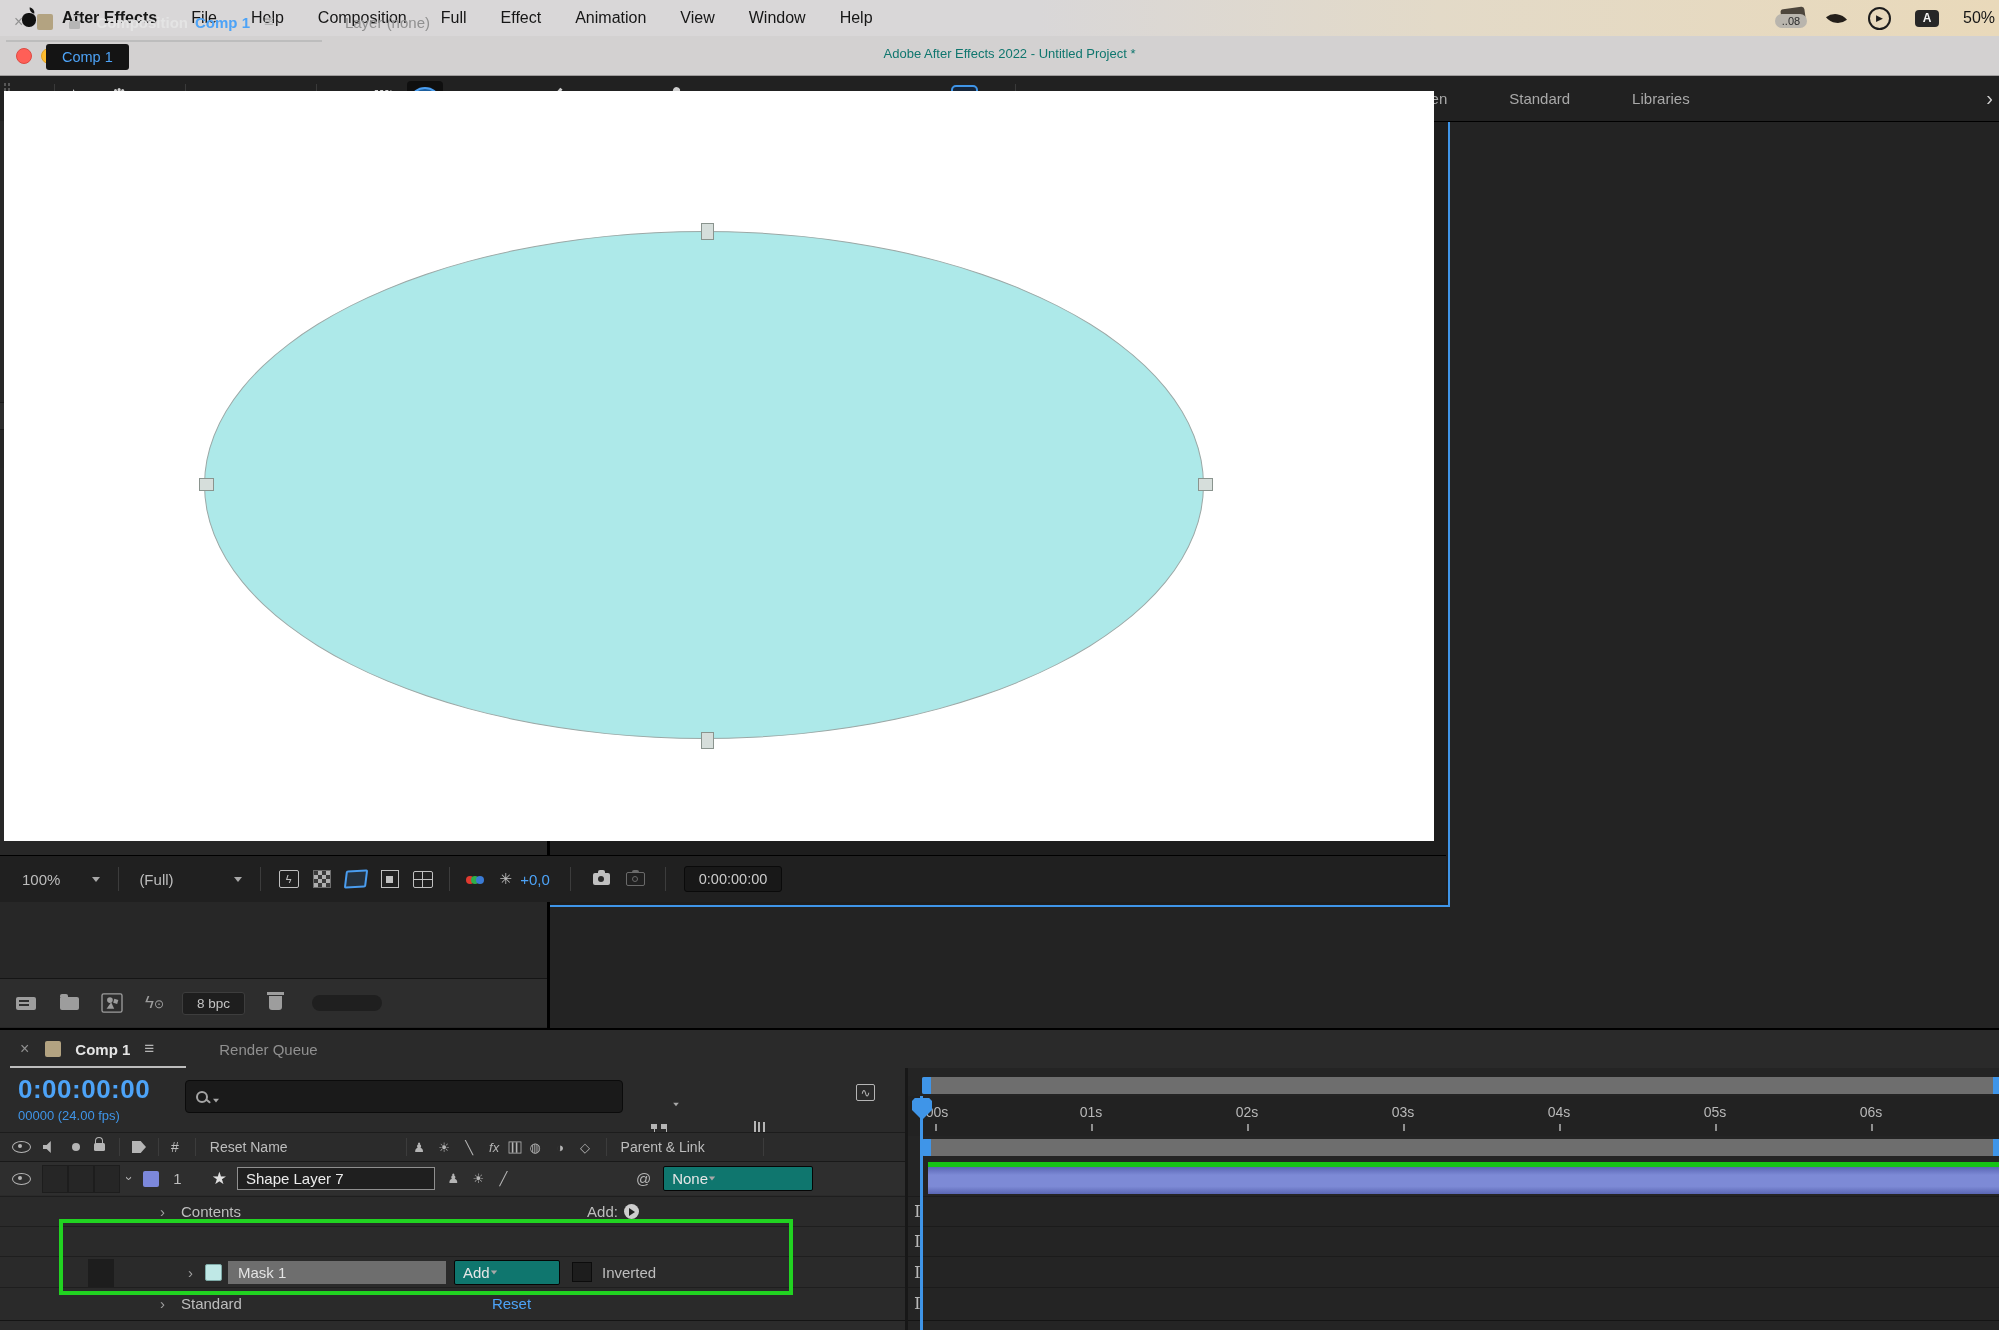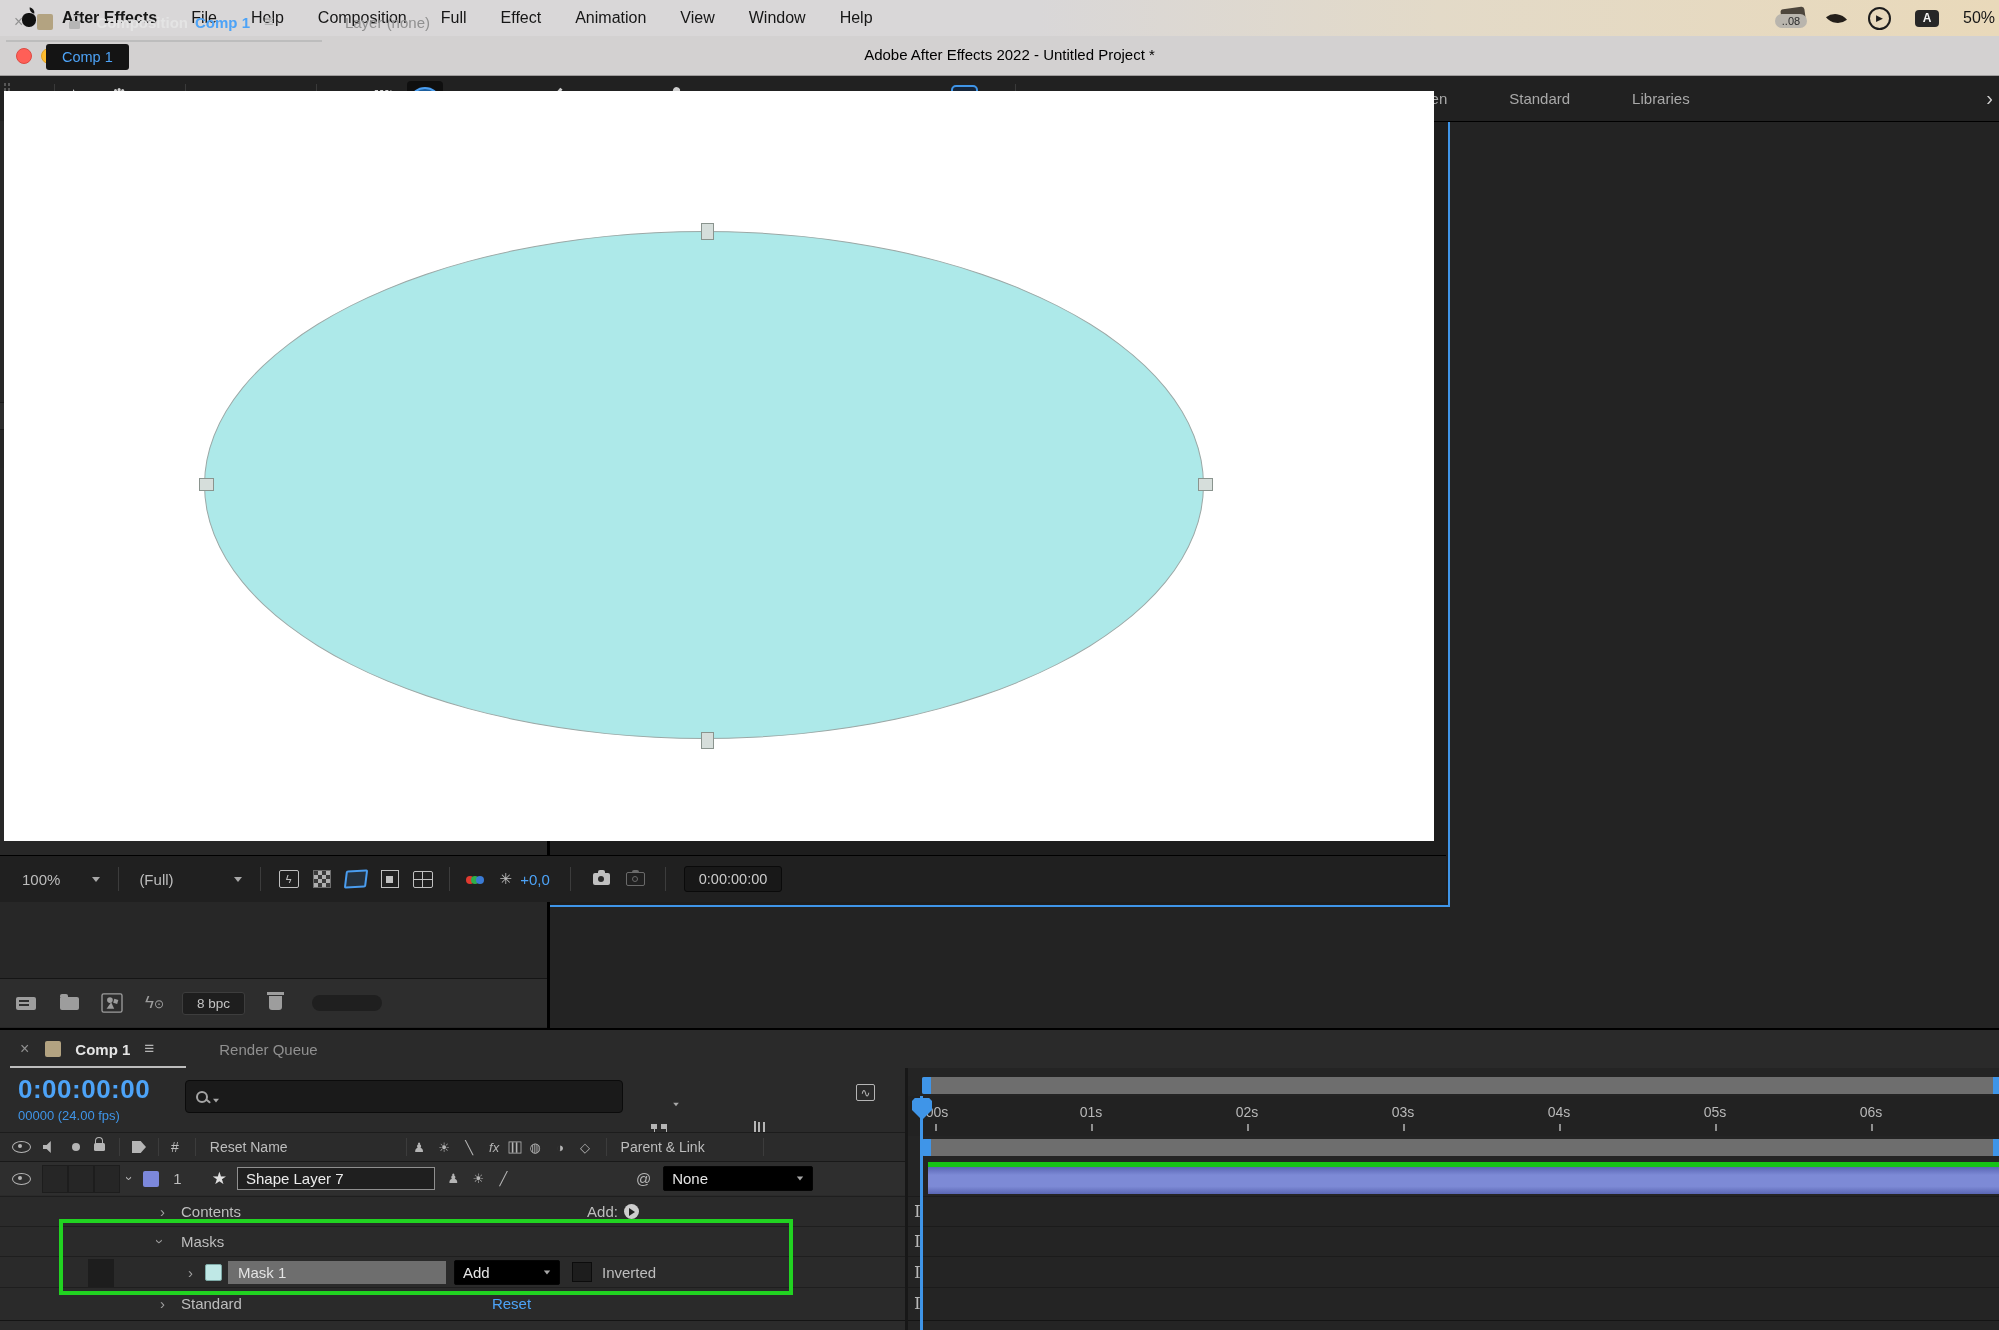--- a/index.html
+++ b/index.html
@@ -26,21 +26,21 @@
   .shotbadge{position:relative;width:30px;height:20px;}
   .shotbadge .wedge{position:absolute;right:0;top:0;width:24px;height:13px;background:#4d463c;border-radius:3px;transform:rotate(-8deg);}
   .shotbadge .pillb{position:absolute;left:0;bottom:0;min-width:26px;height:14px;background:#b9b5ad;border-radius:8px;
       font-size:11px;color:#2b2b2b;display:flex;align-items:center;justify-content:center;padding:0 3px;}
   .feather{width:15px;height:15px;background:#241f1a;border-radius:0 100% 0 100%;transform:rotate(-38deg);}
   .playcirc{width:19px;height:19px;border:2px solid #1c1c1c;border-radius:50%;display:flex;align-items:center;justify-content:center;color:#1c1c1c;font-size:9px;}
   .abox{width:24px;height:17px;background:#272727;border-radius:4px;color:#f2f2f2;font-size:12px;font-weight:bold;display:flex;align-items:center;justify-content:center;}
   
   #titlebar{left:0;top:36px;width:1999px;height:39px;background:#d3d1d1;border-bottom:1px solid #9f9d9d;}
   .tl{width:14px;height:14px;border-radius:50%;position:absolute;top:12px;}
-  #titlebar .title{position:absolute;left:0;right:0;top:10px;text-align:center;font-size:15px;color:#000000;padding-left:20px;}
+  #titlebar .title{position:absolute;left:0;right:0;top:10px;text-align:center;font-size:13px;color:#0f766e;padding-left:20px;}
   
   #toolbar{left:0;top:76px;width:1999px;height:45px;background:#212121;border-bottom:1px solid #000;display:flex;align-items:center;}
   .grip{width:7px;height:34px;margin-left:3px;background:radial-gradient(#565656 1px,transparent 1.2px);background-size:4px 5px;}
   .tool{width:42px;height:38px;display:flex;align-items:center;justify-content:center;color:#cfcfcf;}
   .tool.dim{color:#6a6a6a;}
   .tsep{width:1px;height:30px;background:#3a3a3a;margin:0 2px;}
   .cursorarrow{width:13px;height:19px;background:#cfcfcf;clip-path:polygon(12% 0,12% 100%,36% 76%,52% 100%,68% 92%,52% 68%,82% 66%);}
   .hand{position:relative;width:14px;height:13px;background:#cfcfcf;border-radius:4px 4px 6px 6px;margin-top:5px;}
   .hand::before{content:"";position:absolute;top:-6px;left:1px;width:2.6px;height:8px;border-radius:2px;background:#cfcfcf;
      box-shadow:3.6px -1px 0 #cfcfcf,7.2px 0 0 #cfcfcf;}
@@ -126,21 +126,21 @@
   .swg{color:#b5b5b5;font-size:13px;width:25px;text-align:center;}
   .filmicn{width:14px;height:13px;border:1.5px solid #b5b5b5;position:relative;}
   .filmicn::after{content:"";position:absolute;left:3px;top:0;width:2px;height:100%;background:#b5b5b5;box-shadow:5px 0 0 #b5b5b5;}
   .blur3{position:relative;width:9px;height:9px;border-radius:50%;background:#a8a8a8;box-shadow:6px 2px 0 #8a8a8a,12px 4px 0 #6c6c6c;}
   .draft3d{position:relative;width:15px;height:8px;background:#a8a8a8;border-radius:8px 8px 0 0;}
   .draft3d::after{content:"";position:absolute;left:4px;top:8px;width:7px;height:5px;background:#7e7e7e;}
   .graphicn{width:17px;height:15px;border:1.5px solid #b5b5b5;border-radius:2px;display:flex;align-items:center;justify-content:center;color:#b5b5b5;font-size:12px;}
   .rowline{position:absolute;left:0;width:908px;height:1px;background:#1e1e1e;}
   .rowlineR{position:absolute;left:908px;width:1091px;height:1px;background:#1b1b1b;}
   .namebox{border:1px solid #8f8f8f;background:#1f1f1f;color:#ececec;font-size:15px;padding:2px 8px;}
-  .dropbox{background:#000000;border:1px solid #050505;border-radius:2px;color:#e6e6e6;font-size:15px;display:flex;align-items:center;justify-content:space-between;padding:3px 8px;box-sizing:border-box;}
+  .dropbox{background:#0f766e;border:1px solid #050505;border-radius:2px;color:#e6e6e6;font-size:15px;display:flex;align-items:center;justify-content:flex-start;padding:3px 8px;box-sizing:border-box;}
   .swatch{width:15px;height:15px;background:#bfe8e6;border:1px solid #7da9a6;border-radius:2px;}
   .graybar{position:absolute;left:922px;width:1077px;height:17px;background:#6e6e6e;border-radius:2px;}
   .graybar::before{content:"";position:absolute;left:0;top:0;width:9px;height:100%;background:#3f95e8;border-radius:2px 0 0 2px;}
   .graybar::after{content:"";position:absolute;right:0;top:0;width:6px;height:100%;background:#3f95e8;}
   .rlabel{position:absolute;width:44px;text-align:center;color:#b8b8b8;font-size:14px;}
   .rtick{position:absolute;width:1.5px;height:7px;background:#8f8f8f;}
   .ibeam{position:absolute;color:#b9b9b9;font-family:"DejaVu Serif",serif;font-size:17px;line-height:17px;}
   .addbtn{width:15px;height:15px;border-radius:50%;background:#cdcdcd;display:inline-flex;align-items:center;justify-content:center;}
   .addbtn i{width:0;height:0;border-top:4px solid transparent;border-bottom:4px solid transparent;border-left:6px solid #222;margin-left:2px;}
   #annotation{position:absolute;left:59px;top:189px;width:726px;height:68px;border:4px solid #21d321;z-index:40;}
@@ -452,24 +452,20 @@
     <div class="rowline" style="top:166px;"></div>
     <div class="ab r" style="left:0;top:167px;width:908px;height:29px;">
       <span class="chevr" style="margin-left:160px;">›</span>
       <div class="g fs15" style="margin-left:16px;">Contents</div>
       <div class="g fs15" style="margin-left:346px;">Add:</div>
       <span class="addbtn" style="margin-left:6px;">
           <i></i>
         </span>
     </div>
     <div class="rowline" style="top:196px;"></div>
-    <div class="ab r" style="left:0;top:197px;width:908px;height:29px;">
-      <span class="chevr" style="margin-left:158px;transform:rotate(90deg);display:inline-block;">›</span>
-      <div class="g fs15" style="margin-left:18px;">Masks</div>
-    </div>
     <div class="rowline" style="top:226px;"></div>
     <div class="ab r" style="left:0;top:227px;width:908px;height:30px;">
       <span class="avcellempty" style="left:88px;top:2px;background:#1d1d1d;"></span>
       <span class="chevr" style="margin-left:188px;">›</span>
       <span class="swatch" style="margin-left:12px;"></span>
       <span style="margin-left:6px;width:218px;background:#6e6e6e;color:#e3e3e3;font-size:15px;padding:3px 10px;box-sizing:border-box;">Mask 1</span>
       <span class="dropbox" style="margin-left:8px;width:106px;">
         <span>Add</span>
         <span class="tri" style="transform:scale(.8);"></span>
       </span>

